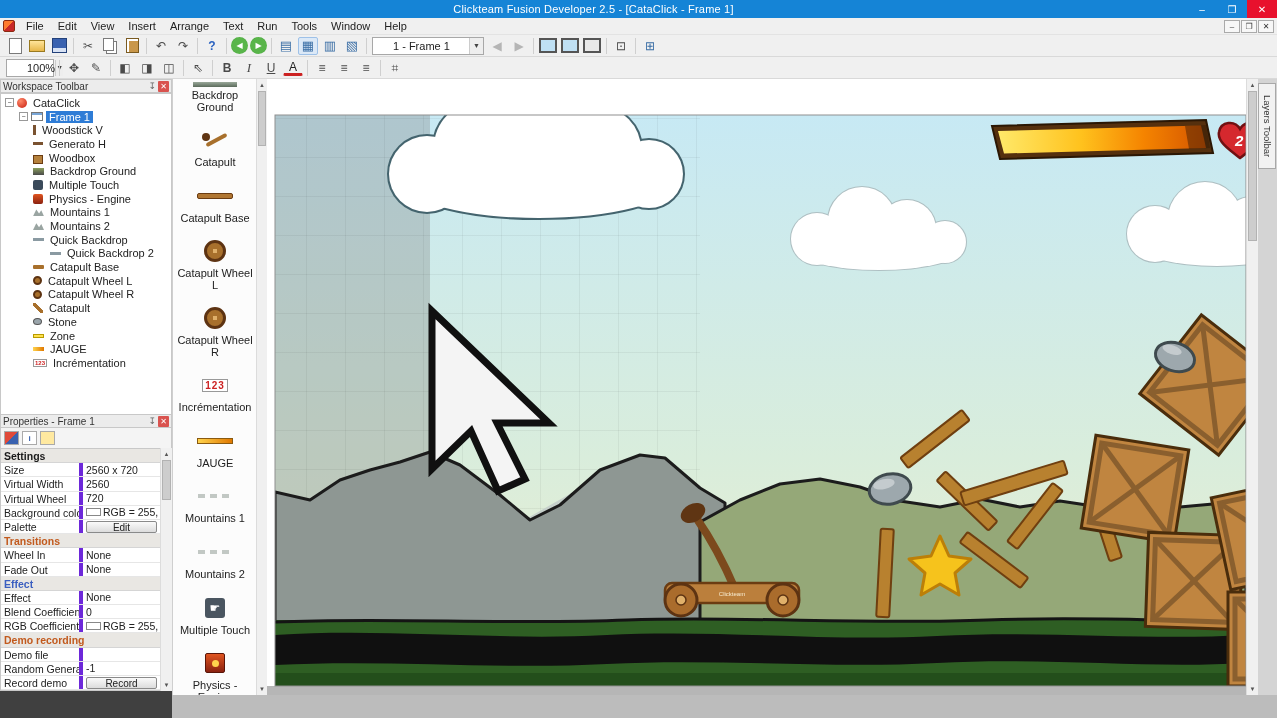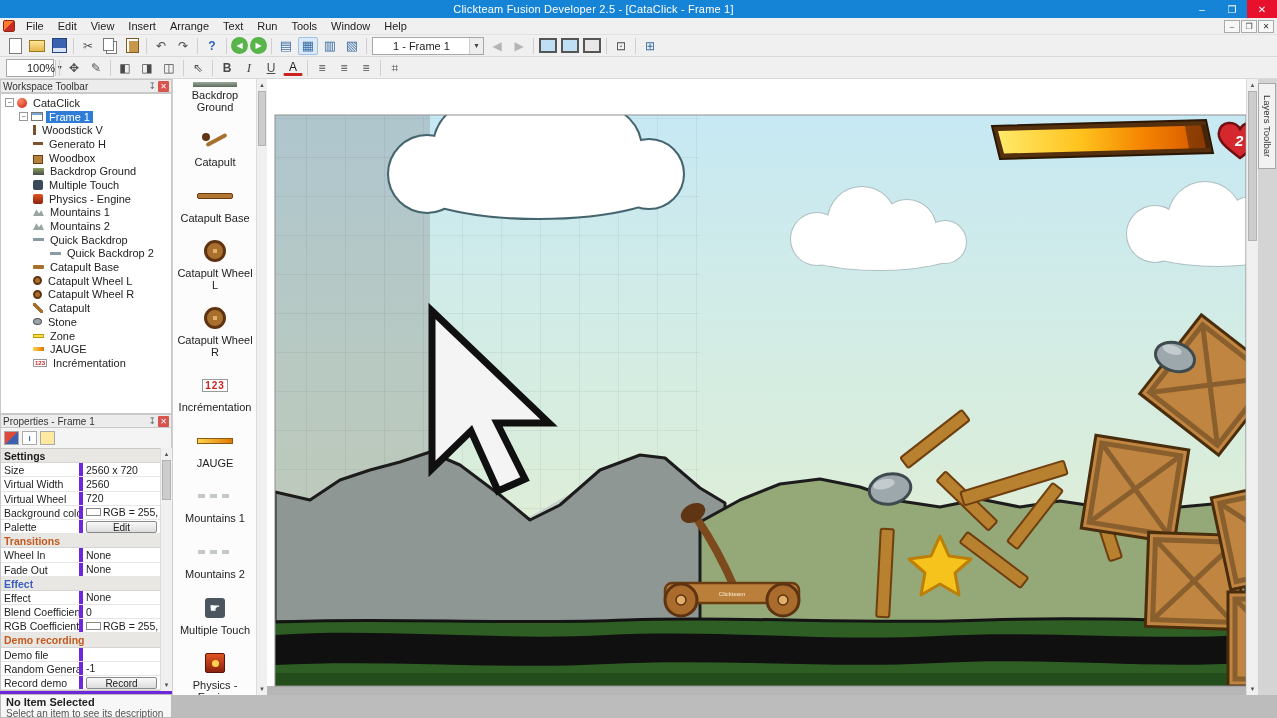--- a/index.html
+++ b/index.html
@@ -1,17 +1,17 @@
 <!DOCTYPE html>
 <html><head>
 <meta charset="utf-8">
 <style>
   *{box-sizing:border-box;margin:0;padding:0}
   html,body{width:1277px;height:718px;overflow:hidden;font-family:"Liberation Sans",sans-serif;font-size:11px;color:#222;background:#bfbfbf}
-  #win{position:relative;width:1277px;height:718px;background:#6d28d9}
+  #win{position:relative;width:1277px;height:718px;background:#404040}
   
   #titlebar{position:absolute;left:0;top:0;width:100%;height:18px;background:#1584d6;color:#fff;display:flex;align-items:center}
   #title{flex:1;text-align:center;font-size:11px;letter-spacing:.2px}
   .winbtn{width:30px;height:18px;display:flex;align-items:center;justify-content:center;font-size:10px;color:#fff}
   .winbtn.close{background:#e8112d}
   
   #menubar{position:absolute;left:0;top:18px;width:100%;height:17px;background:#f0f0f0;display:flex;align-items:center;border-bottom:1px solid #e3e3e3}
   #appicon{width:12px;height:12px;margin:0 4px 0 3px;border-radius:2px;background:linear-gradient(135deg,#ff7b2e 0 50%,#c82828 50% 100%);border:1px solid #8a2a10}
   .menu-item{padding:0 7px;height:17px;display:flex;align-items:center}
   #mdi-btns{margin-left:auto;display:flex;margin-right:3px}
@@ -40,21 +40,21 @@
   .i-bold-button{font-weight:bold;font-size:12px}
   .i-italic-button{font-style:italic;font-family:"Liberation Serif",serif;font-size:13px}
   .i-underline-button{text-decoration:underline;font-size:12px}
   .i-text-color-button{color:#222;border-bottom:3px solid #c22;height:16px}
   
   .panel-header{position:absolute;left:0;width:172px;height:14px;background:#ececec;border:1px solid #c8c8c8;display:flex;align-items:center;font-size:10px;padding:0 2px;color:#333}
   .panel-header .ph-title{flex:1;overflow:hidden;white-space:nowrap}
   .ph-pin{color:#666;font-size:9px;margin-right:2px}
   .ph-close{width:11px;height:11px;background:#d9534f;color:#fff;font-size:8px;display:flex;align-items:center;justify-content:center;border-radius:1px}
   #ws-header{top:79px}
-  #ws-tree{position:absolute;left:0;top:93px;width:172px;height:321px;background:#fff;border:1px solid #c8c8c8;overflow:hidden;padding-top:2px}
+  #ws-tree{position:absolute;left:0;top:93px;width:172px;height:370px;background:#fff;border:1px solid #c8c8c8;overflow:hidden;padding-top:2px}
   .trow{display:flex;align-items:center;height:13.7px;white-space:nowrap}
   .expbox{width:9px;height:9px;border:1px solid #999;background:#fff;font-size:7px;line-height:7px;text-align:center;color:#444;margin-right:3px;flex:0 0 9px}
   .tlabel{padding:0 3px}
   .tlabel.selected{background:#2e7cd6;color:#fff}
   .ti{margin-right:3px;flex:0 0 auto}
   .ti-app{width:10px;height:10px;border-radius:50%;background:radial-gradient(circle at 35% 30%,#ff8a6a,#c81e10)}
   .ti-frame{width:12px;height:9px;background:#fff;border:1px solid #777;box-shadow:inset 0 2px 0 #7aa7d8}
   .ti-stick-v{width:3px;height:10px;background:#7a5230}
   .ti-stick-h{width:10px;height:3px;background:#7a5230}
   .ti-box{width:10px;height:9px;background:#b5813c;border:1px solid #6b3c12}
@@ -411,24 +411,20 @@
           <span class="pbtn">Record</span>
         </div>
       </div>
     </div>
   <div id="prop-scroll" class="vscroll">
     <div class="sb-arrow">▲</div>
     <div class="sb-thumb" style="height:40px"></div>
     <div class="sb-arrow" style="position:absolute;bottom:0;width:100%">▼</div>
   </div>
 
-  <div id="desc-box">
-    <div id="desc-title">No Item Selected</div>
-    <div id="desc-text">Select an item to see its description</div>
-  </div>
 
   <div id="library">
     <div id="lib-items">
         <div class="litem cut">
           <div class="lib-ic">
             <span class="li-ground"></span>
           </div>
           <div class="llabel">Backdrop Ground</div>
         </div>
         <div class="litem">

